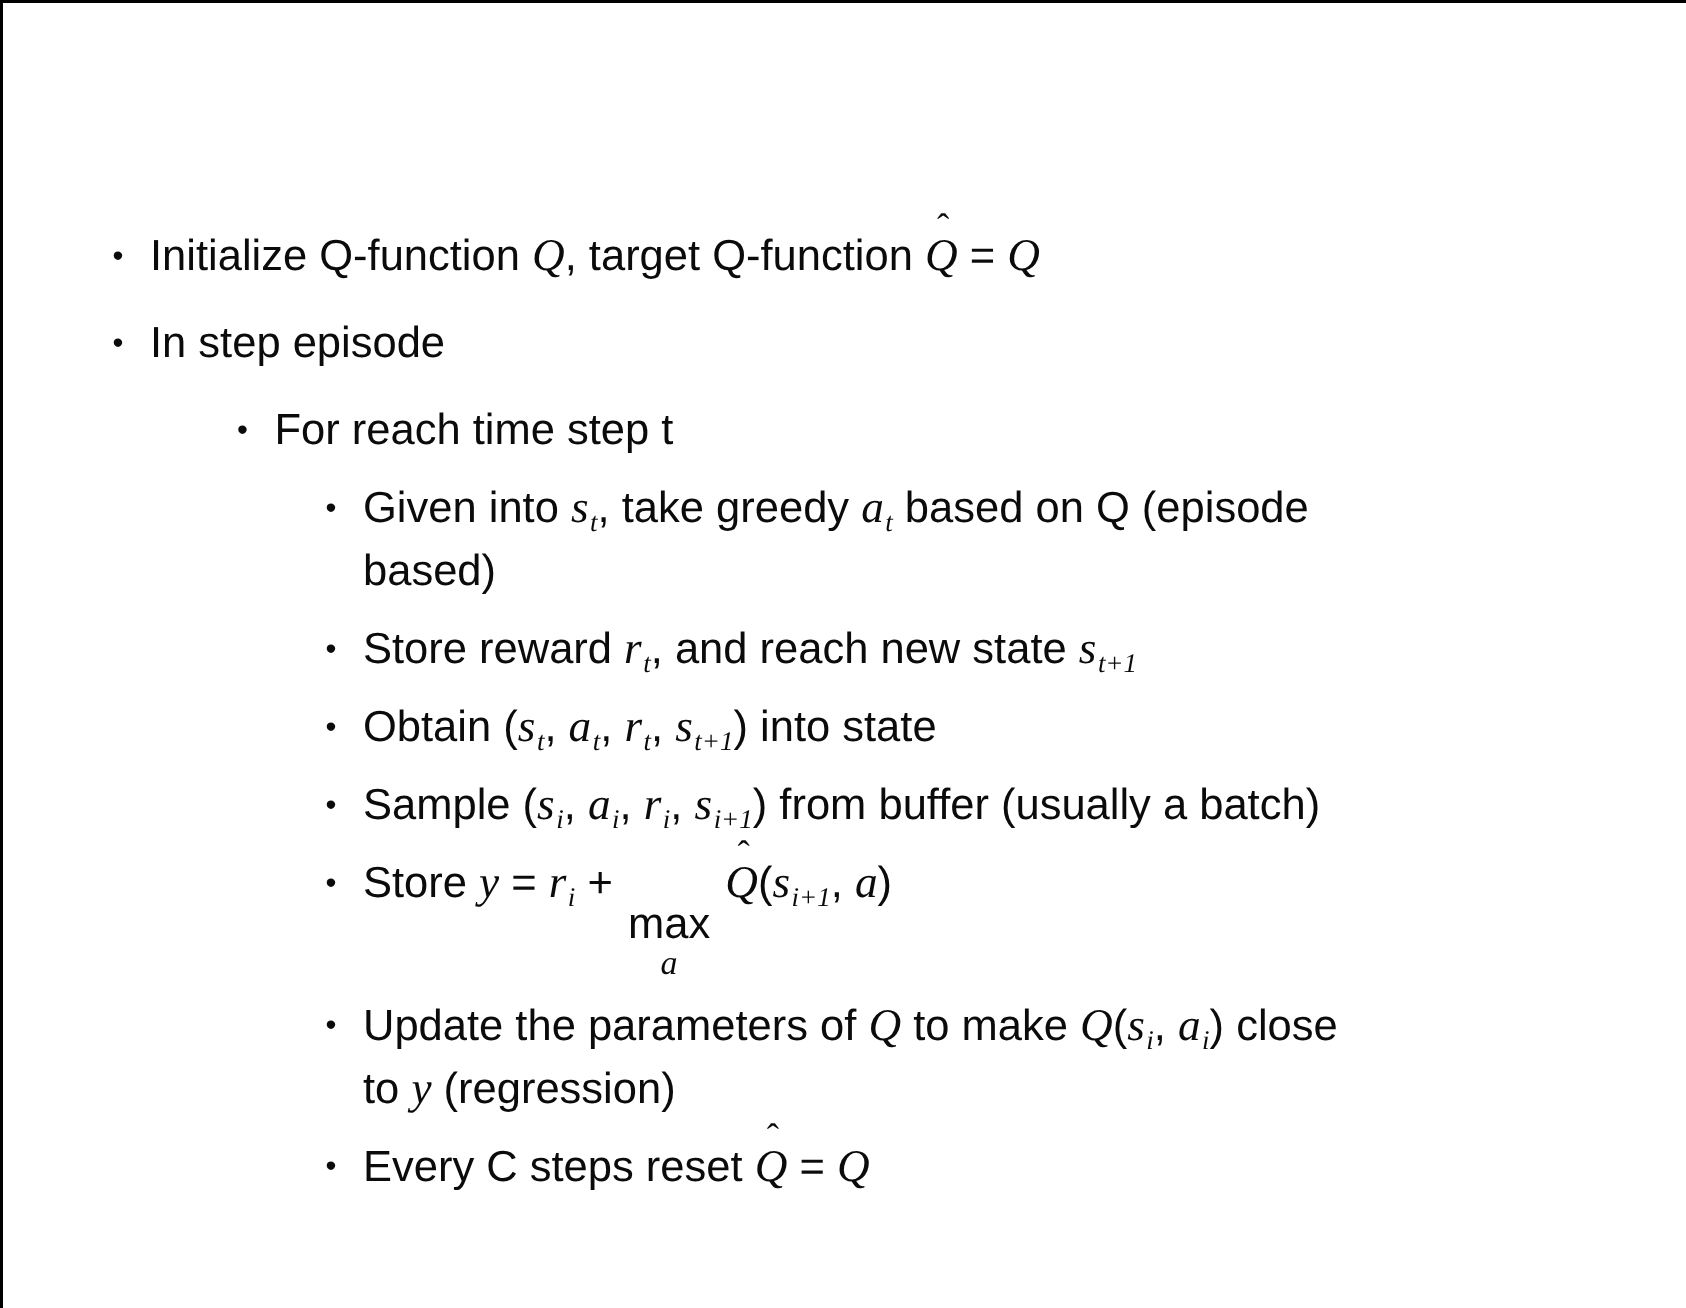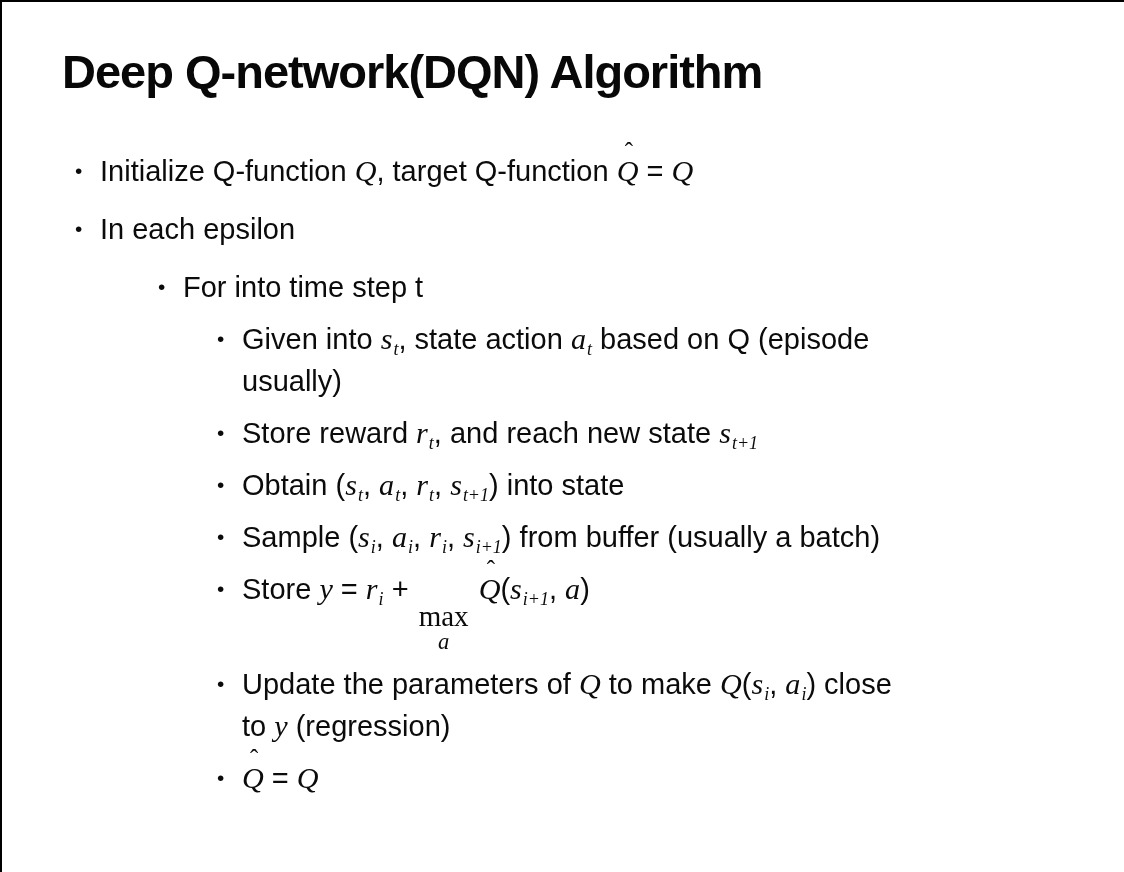--- a/index.html
+++ b/index.html
@@ -40,49 +40,48 @@
   .hatwrap{position:relative;display:inline-block;}
   .hatmark{
     position:absolute;top:-0.40em;left:50%;transform:translateX(-34%);
     font-family:"Liberation Serif",serif;font-style:normal;
     font-size:0.85em;line-height:1;
   }
   .stack{
     display:inline-flex;flex-direction:column;align-items:center;
     vertical-align:-0.92em;line-height:1;text-align:center;margin:0 2px;
   }
-  .stack-top{font-family:Liberation Serif, serif;font-style:normal;}
+  .stack-top{font-family:Liberation Sans, sans-serif;font-style:normal;}
   .stack-bot{
     font-family:"Liberation Serif",serif;font-style:italic;
     font-size:0.78em;line-height:1;
   }
 </style>
 </head>
 <body>
 
 <div class="slide">
   <div class="border-left"></div>
   <div class="border-top"></div>
-  <h1 class="title">Deep Q-network(DQN) Algorithm</h1>
   <div class="bullets" id="bullet-list">
       <div class="item l1">
         <span class="dot">•</span>
         <span class="content"><span class="t">Initialize Q-function </span><span class="m">Q</span><span class="t">, target Q-function </span><span class="hatwrap"><span class="hatmark">ˆ</span><span class="m">Q</span></span><span class="t"> = </span><span class="m">Q</span></span>
       </div>
       <div class="item l1">
         <span class="dot">•</span>
-        <span class="content"><span class="t">In each epsilon</span></span>
+        <span class="content"><span class="t">In step episode</span></span>
       </div>
       <div class="item l2">
         <span class="dot">•</span>
-        <span class="content"><span class="t">For into time step t</span></span>
+        <span class="content"><span class="t">For reach time step t</span></span>
       </div>
       <div class="item l3">
         <span class="dot">•</span>
-        <span class="content"><span class="t">Given into </span><span class="m">s</span><sub>t</sub><span class="t">, state action </span><span class="m">a</span><sub>t</sub><span class="t"> based on Q (episode</span><br><span class="t">usually)</span></span>
+        <span class="content"><span class="t">Given into </span><span class="m">s</span><sub>t</sub><span class="t">, take greedy </span><span class="m">a</span><sub>t</sub><span class="t"> based on Q (episode</span><br><span class="t">based)</span></span>
       </div>
       <div class="item l3">
         <span class="dot">•</span>
         <span class="content"><span class="t">Store reward </span><span class="m">r</span><sub>t</sub><span class="t">, and reach new state </span><span class="m">s</span><sub>t+1</sub></span>
       </div>
       <div class="item l3">
         <span class="dot">•</span>
         <span class="content"><span class="t">Obtain (</span><span class="m">s</span><sub>t</sub><span class="t">, </span><span class="m">a</span><sub>t</sub><span class="t">, </span><span class="m">r</span><sub>t</sub><span class="t">, </span><span class="m">s</span><sub>t+1</sub><span class="t">) into state</span></span>
       </div>
       <div class="item l3">
@@ -95,16 +94,16 @@
             <span class="stack-top">max</span>
             <span class="stack-bot">a</span>
           </span><span class="t"> </span><span class="hatwrap"><span class="hatmark">ˆ</span><span class="m">Q</span></span><span class="t">(</span><span class="m">s</span><sub>i+1</sub><span class="t">, </span><span class="m">a</span><span class="t">)</span></span>
       </div>
       <div class="item l3">
         <span class="dot">•</span>
         <span class="content"><span class="t">Update the parameters of </span><span class="m">Q</span><span class="t"> to make </span><span class="m">Q</span><span class="t">(</span><span class="m">s</span><sub>i</sub><span class="t">, </span><span class="m">a</span><sub>i</sub><span class="t">) close</span><br><span class="t">to </span><span class="m">y</span><span class="t"> (regression)</span></span>
       </div>
       <div class="item l3">
         <span class="dot">•</span>
-        <span class="content"><span class="hatwrap"><span class="hatmark">ˆ</span><span class="m">Q</span></span><span class="t"> = </span><span class="m">Q</span></span>
+        <span class="content"><span class="t">Every C steps reset </span><span class="hatwrap"><span class="hatmark">ˆ</span><span class="m">Q</span></span><span class="t"> = </span><span class="m">Q</span></span>
       </div>
     </div>
 </div>
 
 </body></html>

